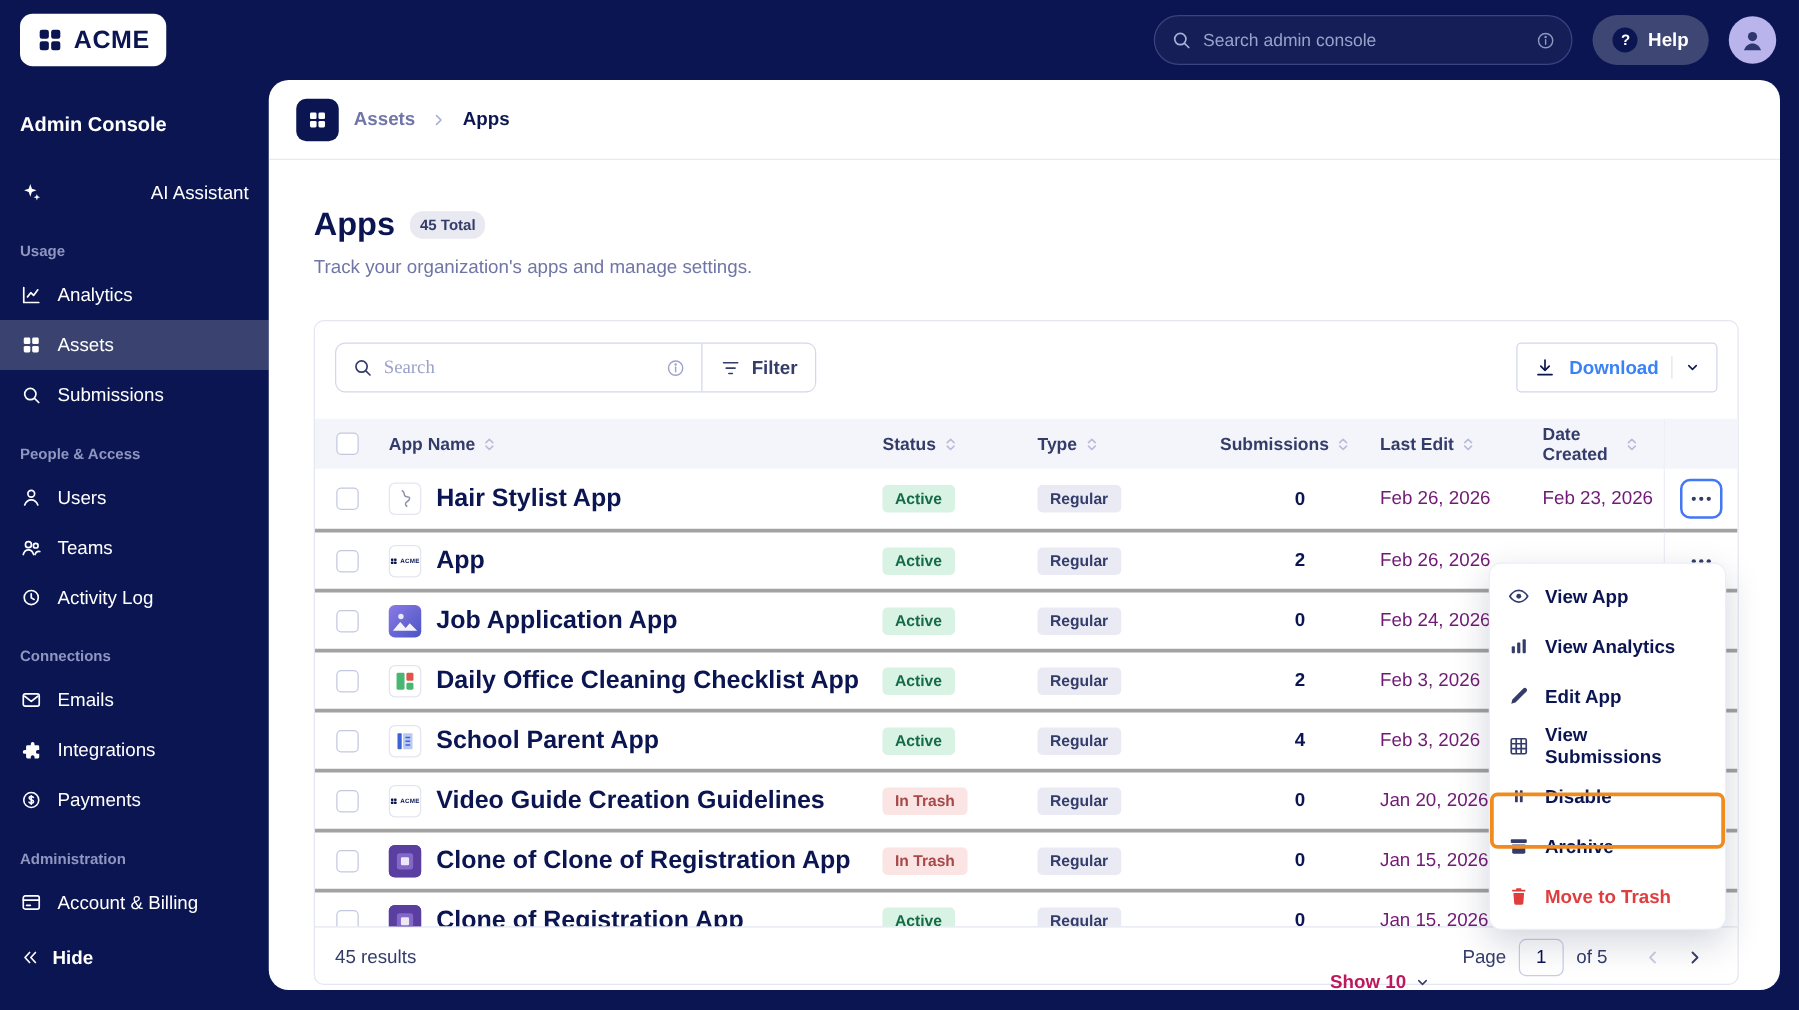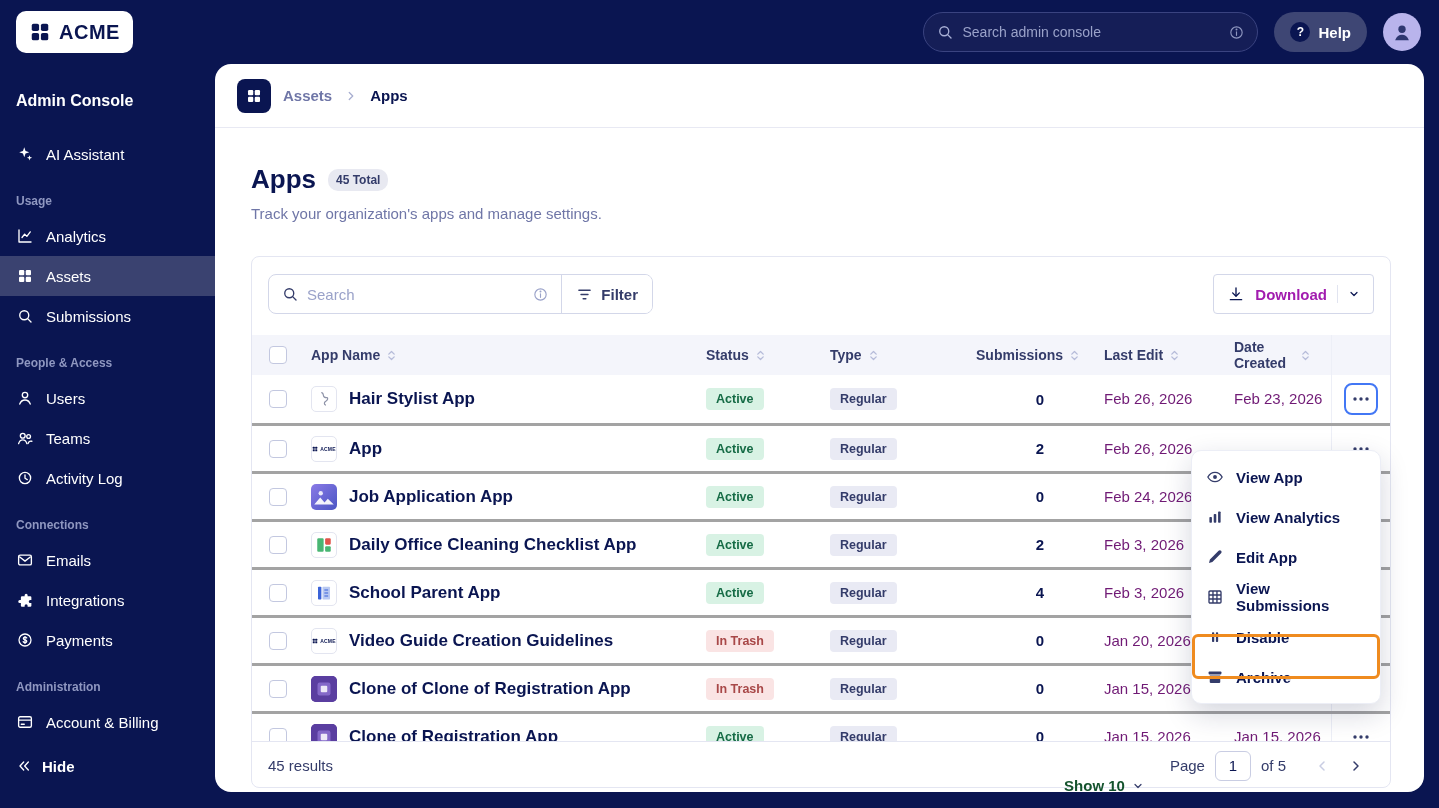--- a/index.html
+++ b/index.html
@@ -25,49 +25,49 @@
   .help-q { width:20px; height:20px; border-radius:50%; background:#0a1551; color:#fff; font-size:12px; font-weight:700;
             display:flex; align-items:center; justify-content:center; }
   .avatar { width:38px; height:38px; border-radius:50%; background:#b9b4ec; display:flex; align-items:center; justify-content:center; cursor:pointer; }
 
   
   .sidebar { position:absolute; top:64px; left:0; bottom:16px; width:215px; color:#fff; }
   .sb-title { font-size:16px; font-weight:700; padding:28px 16px 0; }
   .sb-item { height:40px; display:flex; align-items:center; gap:12px; padding:0 16px; font-size:15px; cursor:pointer; white-space:nowrap; }
   .sb-item.selected { background:#3a4270; }
   .sb-group { font-size:12px; font-weight:600; color:#8f97c0; padding:20px 16px 8px; }
-  .sb-ai { margin-top:24px; }
+  .sb-ai { margin-top:24px;justify-content:space-between; }
   .sb-hide { position:absolute; bottom:6px; left:0; height:40px; display:flex; align-items:center; gap:10px;
              padding:0 16px; font-size:15px; font-weight:600; cursor:pointer; }
 
   
   .main { position:absolute; left:215px; top:64px; right:15px; bottom:16px; background:#fff; border-radius:16px; overflow:hidden; }
   .crumb-bar { height:64px; display:flex; align-items:center; gap:12px; padding:0 22px; border-bottom:1px solid #e8e9f3; }
   .crumb-icon { width:34px; height:34px; border-radius:8px; background:#0a1551; display:flex; align-items:center; justify-content:center; }
   .crumb-parent { color:#6f76a7; font-size:15px; font-weight:600; cursor:pointer; }
   .crumb-current { color:#0a1551; font-size:15px; font-weight:800; }
 
   .content { padding:36px 33px 0 36px; }
   .page-head { display:flex; align-items:center; gap:12px; }
   .page-head h1 { font-size:26px; color:#0a1551; font-weight:800; }
   .total-badge { background:#e8e9f1; color:#343c6a; font-size:12px; font-weight:700; padding:4px 8px; border-radius:10px; }
   .subtitle { margin-top:10px; color:#6f76a7; font-size:15px; }
 
   
   .card { margin-top:34px; border:1px solid #e4e6f2; border-radius:8px; height:532px; background:#fff; }
   .card-toolbar { display:flex; align-items:center; padding:17px 16px 21px; }
   .search-group { display:flex; height:40px; border:1px solid #d3d7e9; border-radius:8px; overflow:hidden; width:385px; background:#fff; }
-  .sg-search { flex:1; display:flex; align-items:center; gap:8px; padding:0 12px; }
+  .sg-search { flex:1; display:flex; align-items:center; gap:8px; padding:0 12px;font-family:Liberation Serif, serif; }
   .sg-search input { flex:1; border:none; outline:none; font-size:15px; color:#343c6a; font-family:inherit; min-width:0; }
   .sg-search input::placeholder { color:#9aa2c9; }
   .sg-filter { display:flex; align-items:center; gap:8px; padding:0 14px; border-left:1px solid #d3d7e9;
                font-size:15px; font-weight:600; color:#343c6a; cursor:pointer; background:#fff; }
   .download-btn { margin-left:auto; height:40px; border:1px solid #d3d7e9; border-radius:4px; background:#fff;
                   display:flex; align-items:center; gap:10px; padding:0 13px; font-size:15px; font-weight:700;
-                  color:#a21caf; font-family:inherit; cursor:pointer; }
+                  color:#3b82f6; font-family:inherit; cursor:pointer; }
   .dl-sep { width:1px; height:18px; background:#e1e4f0; }
 
   
   .thead { display:flex; align-items:center; height:40px; background:#f4f5fb; font-size:14px; font-weight:700; color:#343c6a; }
   .tbody { height:366px; overflow:hidden; }
   .trow  { display:flex; align-items:center; height:48px; border-top:3px solid #a3a3a3; background:#fff; }
   .c-check   { flex:0 0 49px; padding-left:17px; display:flex; align-items:center; }
   .c-name    { flex:0 0 405px; display:flex; align-items:center; gap:12px; padding-left:10px; }
   .c-status  { flex:0 0 124px; }
   .c-type    { flex:0 0 146px; }
@@ -76,37 +76,37 @@
   .c-edit    { flex:0 0 130px; }
   .c-created { flex:0 0 97px; }
   .c-actions { flex:0 0 58px; display:flex; justify-content:center; align-items:center; align-self:stretch; border-left:1px solid #edeff7; }
   .hcell { display:flex; align-items:center; gap:5px; }
   .hwrap { width:60px; line-height:1.15; }
   .checkbox { width:18px; height:18px; border:1.5px solid #c3c8e0; border-radius:4px; background:#fff; display:inline-block; cursor:pointer; }
   .badge { display:inline-block; padding:4px 10px; border-radius:4px; font-size:12.5px; font-weight:700; }
   .badge-active { background:#d8f2e4; color:#156b45; }
   .badge-trash  { background:#fae4e4; color:#a84848; }
   .badge-type   { background:#e9eaf4; color:#343c6a; }
-  .app-name { font-size:17px; font-weight:600; color:#0a1551; cursor:pointer; }
+  .app-name { font-size:20px; font-weight:600; color:#0a1551; cursor:pointer; }
   .num  { font-size:15px; font-weight:700; color:#0a1551; }
   .date { font-size:15px; color:#701a75; }
   .app-icon { width:26px; height:26px; border-radius:5px; flex:0 0 26px; display:flex; align-items:center; justify-content:center; overflow:hidden; }
   .ic-white { background:#fff; border:1px solid #e3e5f0; }
   .ic-acme  { gap:2px; }
   .acme-txt { font-size:5px; font-weight:800; color:#0a1551; letter-spacing:.2px; }
   .ic-photo { background:linear-gradient(135deg,#8a7ae6,#4a55c4); }
   .ic-reg   { background:#5a3ea0; }
   .more-btn { width:34px; height:32px; border-radius:8px; border:none; background:transparent;
               display:flex; align-items:center; justify-content:center; cursor:pointer; }
   .more-btn.active { border:2px solid #4277f5; background:#fff; }
 
   
   .tfoot { height:48px; border-top:1px solid #e4e6f2; display:flex; align-items:center; padding:0 22px 0 16px; font-size:15px; color:#343c6a; }
   .tf-right { margin-left:auto; display:flex; align-items:center; gap:10px; }
-  .show-btn { display:flex; align-items:center; gap:7px; font-weight:700; color:#14532d; background:none; border:none;
+  .show-btn { display:flex; align-items:center; gap:7px; font-weight:700; color:#be185d; background:none; border:none;
               font-size:15px; font-family:inherit; cursor:pointer;margin-top:40px; }
   .page-label { margin-left:16px; }
   .page-input { width:36px; height:30px; border:1px solid #c9cde3; border-radius:6px; text-align:center; font-size:15px;
                 color:#0a1551; font-family:inherit; outline:none; }
   .pg-btn { background:none; border:none; cursor:pointer; padding:4px; }
   .pg-prev { margin-left:14px; }
 
   
   .menu { position:absolute; left:1191px; top:450px; width:190px; background:#fff; border-radius:10px;
           border:1px solid #eceef6; box-shadow:0 10px 28px rgba(20,28,70,.18); padding:6px 0; z-index:50; }
@@ -764,17 +764,26 @@
     <div class="menu-item">
       <span>
         <svg width="18" height="18" viewBox="0 0 24 24" fill="#343c6a">
             <rect x="3.5" y="4.5" width="17" height="4" rx="1"></rect>
             <path d="M5 10h14v8.5a1.5 1.5 0 0 1-1.5 1.5h-11A1.5 1.5 0 0 1 5 18.5z"></path>
             <rect x="9.8" y="12.3" width="4.4" height="1.8" rx=".9" fill="#fff"></rect>
           </svg>
       </span>
       <span>Archive</span>
     </div>
+    <div class="menu-item danger">
+      <span>
+        <svg width="18" height="18" viewBox="0 0 24 24" fill="#e03e3e">
+            <path d="M9.5 3.5h5l.5 1.5h4v2h-14V5h4z"></path>
+            <path d="M6.3 8.5h11.4l-.8 10.8a1.8 1.8 0 0 1-1.8 1.7H8.9a1.8 1.8 0 0 1-1.8-1.7z"></path>
+          </svg>
+      </span>
+      <span>Move to Trash</span>
+    </div>
   </div>
 
   <div class="annotation"></div>
 
 </div>
 
 </body></html>

